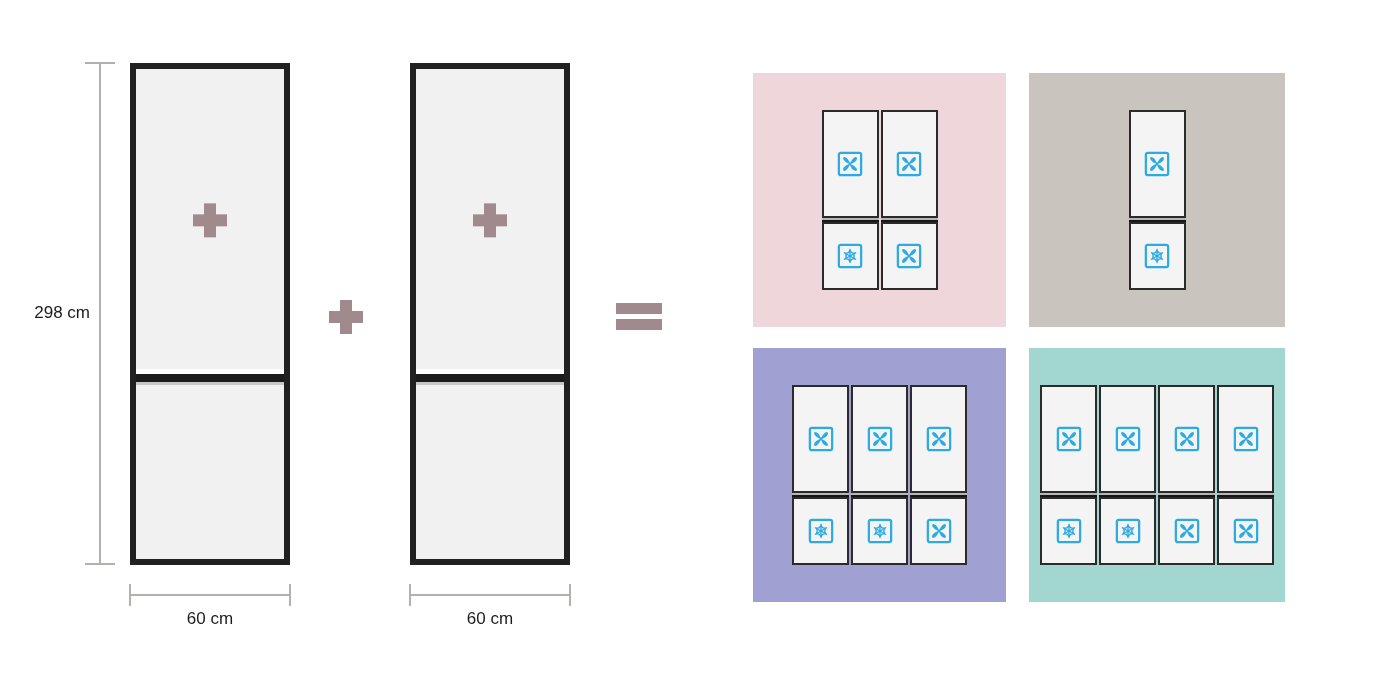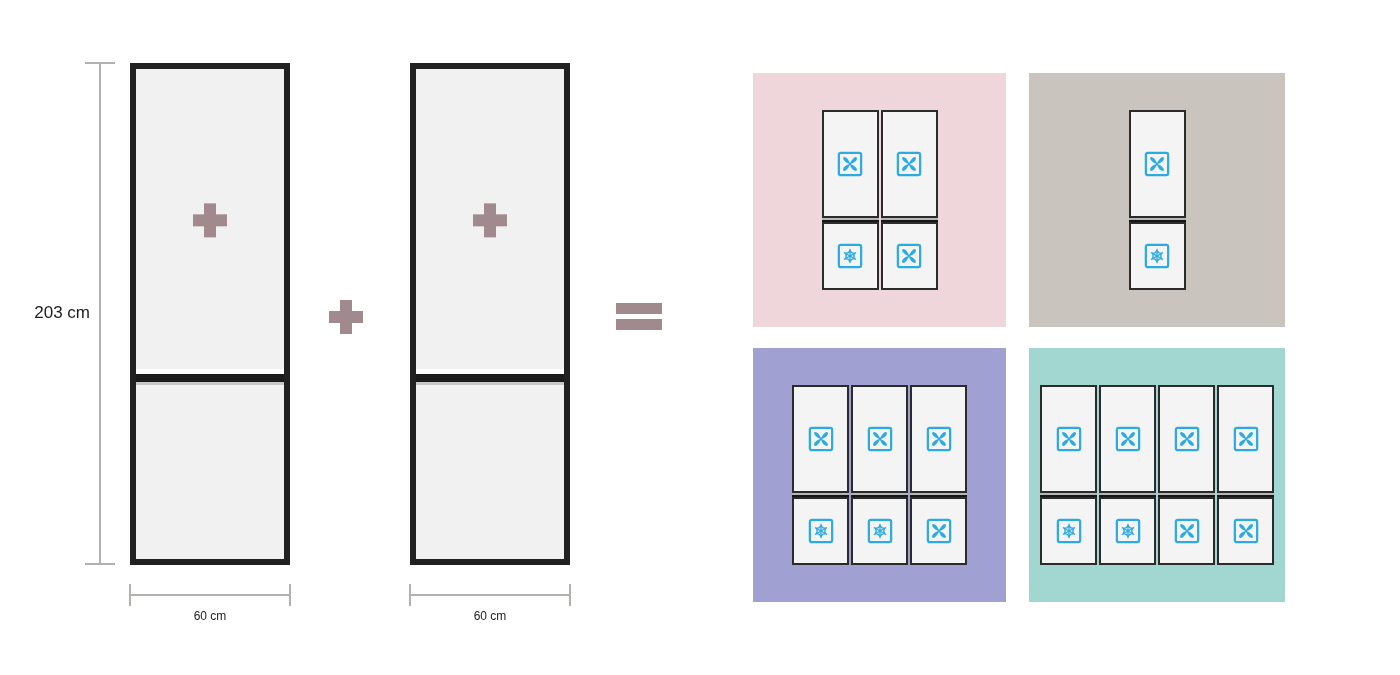--- a/index.html
+++ b/index.html
@@ -18,21 +18,21 @@
     font-family:"Liberation Sans", sans-serif;color:var(--label);
   }
   
   .vdim-line{position:absolute;left:99px;top:63px;width:2px;height:502px;background:var(--dim);}
   .vdim-cap{position:absolute;width:30px;height:2px;background:var(--dim);}
   .vdim-cap.top{left:85px;top:62px;}
   .vdim-cap.bot{left:85px;top:563px;}
   .height-label{position:absolute;left:18px;top:304px;width:72px;text-align:right;font-size:17px;line-height:18px;}
   .hdim-line{position:absolute;top:594px;width:160px;height:2px;background:var(--dim);}
   .hdim-cap{position:absolute;top:584px;width:2px;height:22px;background:var(--dim);}
-  .width-label{position:absolute;top:609px;width:160px;text-align:center;font-size:12px;}
+  .width-label{position:absolute;top:609px;width:160px;text-align:center;font-size:17px;}
   
   .big-fridge{
     position:absolute;top:63px;width:160px;height:502px;box-sizing:border-box;
     border:6px solid var(--fridge-border);background:var(--fridge-fill);
     display:flex;flex-direction:column;
   }
   .fresh{flex:1;position:relative;}
   .div-white{height:5px;background:#ffffff;}
   .div-black{height:8px;background:#1b1b1b;}
   .div-gray{height:3px;background:#c9c7c5;}
@@ -62,21 +62,21 @@
   .door svg{color:var(--blue);display:block;}
 </style>
 </head>
 <body>
 
 <div id="canvas">
 
   <div class="vdim-line"></div>
   <div class="vdim-cap top"></div>
   <div class="vdim-cap bot"></div>
-  <div class="height-label">203 cm</div>
+  <div class="height-label">298 cm</div>
 
   <div class="big-fridge" style="left:130px">
     <div class="fresh">
       <div class="plus centered"></div>
     </div>
     <div class="div-white"></div>
     <div class="div-black"></div>
     <div class="div-gray"></div>
     <div class="freezer"></div>
   </div>

